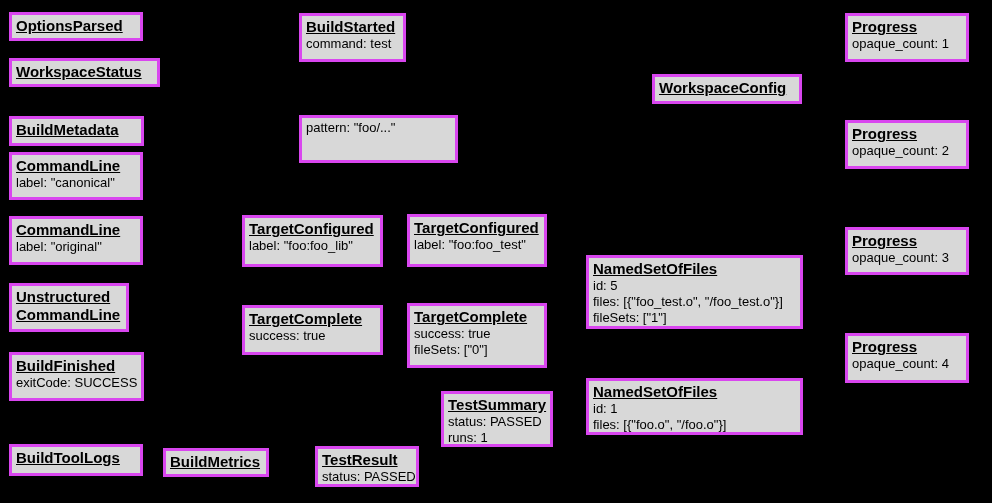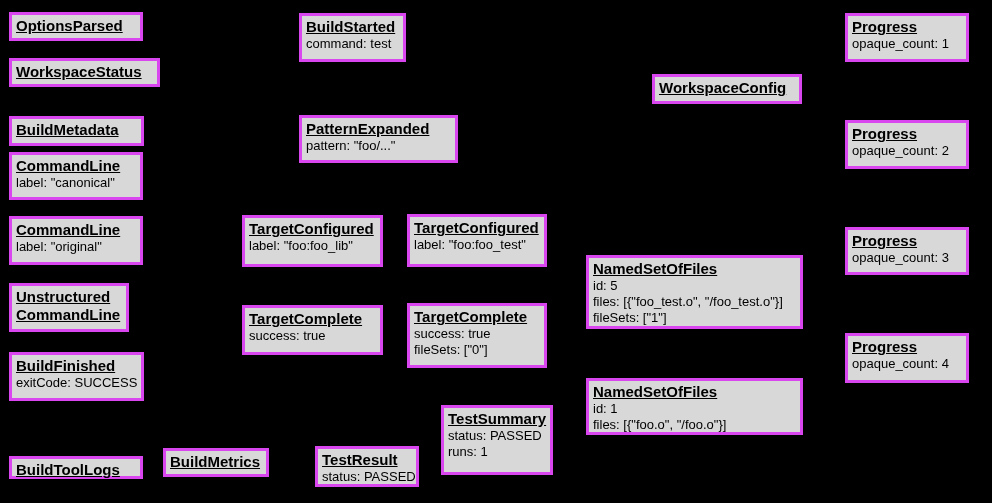--- a/index.html
+++ b/index.html
@@ -62,35 +62,34 @@
 
   <div class="node" style="left:9px;top:283px;width:120px;height:49px">
     <div class="t">Unstructured CommandLine</div>
   </div>
 
   <div class="node" style="left:9px;top:352px;width:135px;height:49px">
     <div class="t">BuildFinished</div>
     <div class="l">exitCode: SUCCESS</div>
   </div>
 
-  <div class="node" style="left:9px;top:456px;width:134px;height:23px">
+  <div class="node" style="left:9px;top:444px;width:134px;height:32px">
     <div class="t">BuildToolLogs</div>
   </div>
 
   <div class="node" style="left:163px;top:448px;width:106px;height:29px">
     <div class="t">BuildMetrics</div>
   </div>
 
   <div class="node" style="left:299px;top:13px;width:107px;height:49px">
     <div class="t">BuildStarted</div>
     <div class="l">command: test</div>
   </div>
 
   <div class="node" style="left:299px;top:115px;width:159px;height:48px">
-    <div class="t">PatternExpanded</div>
     <div class="l">pattern: "foo/..."</div>
   </div>
 
   <div class="node" style="left:242px;top:215px;width:141px;height:52px">
     <div class="t">TargetConfigured</div>
     <div class="l">label: "foo:foo_lib"</div>
   </div>
 
   <div class="node" style="left:407px;top:214px;width:140px;height:53px">
     <div class="t">TargetConfigured</div>
@@ -106,21 +105,21 @@
     <div class="t">TargetComplete</div>
     <div class="l">success: true</div>
     <div class="l">fileSets: ["0"]</div>
   </div>
 
   <div class="node" style="left:315px;top:446px;width:104px;height:41px">
     <div class="t">TestResult</div>
     <div class="l">status: PASSED</div>
   </div>
 
-  <div class="node" style="left:441px;top:405px;width:112px;height:70px">
+  <div class="node" style="left:441px;top:391px;width:112px;height:56px">
     <div class="t">TestSummary</div>
     <div class="l">status: PASSED</div>
     <div class="l">runs: 1</div>
   </div>
 
   <div class="node" style="left:652px;top:74px;width:150px;height:30px">
     <div class="t">WorkspaceConfig</div>
   </div>
 
 

